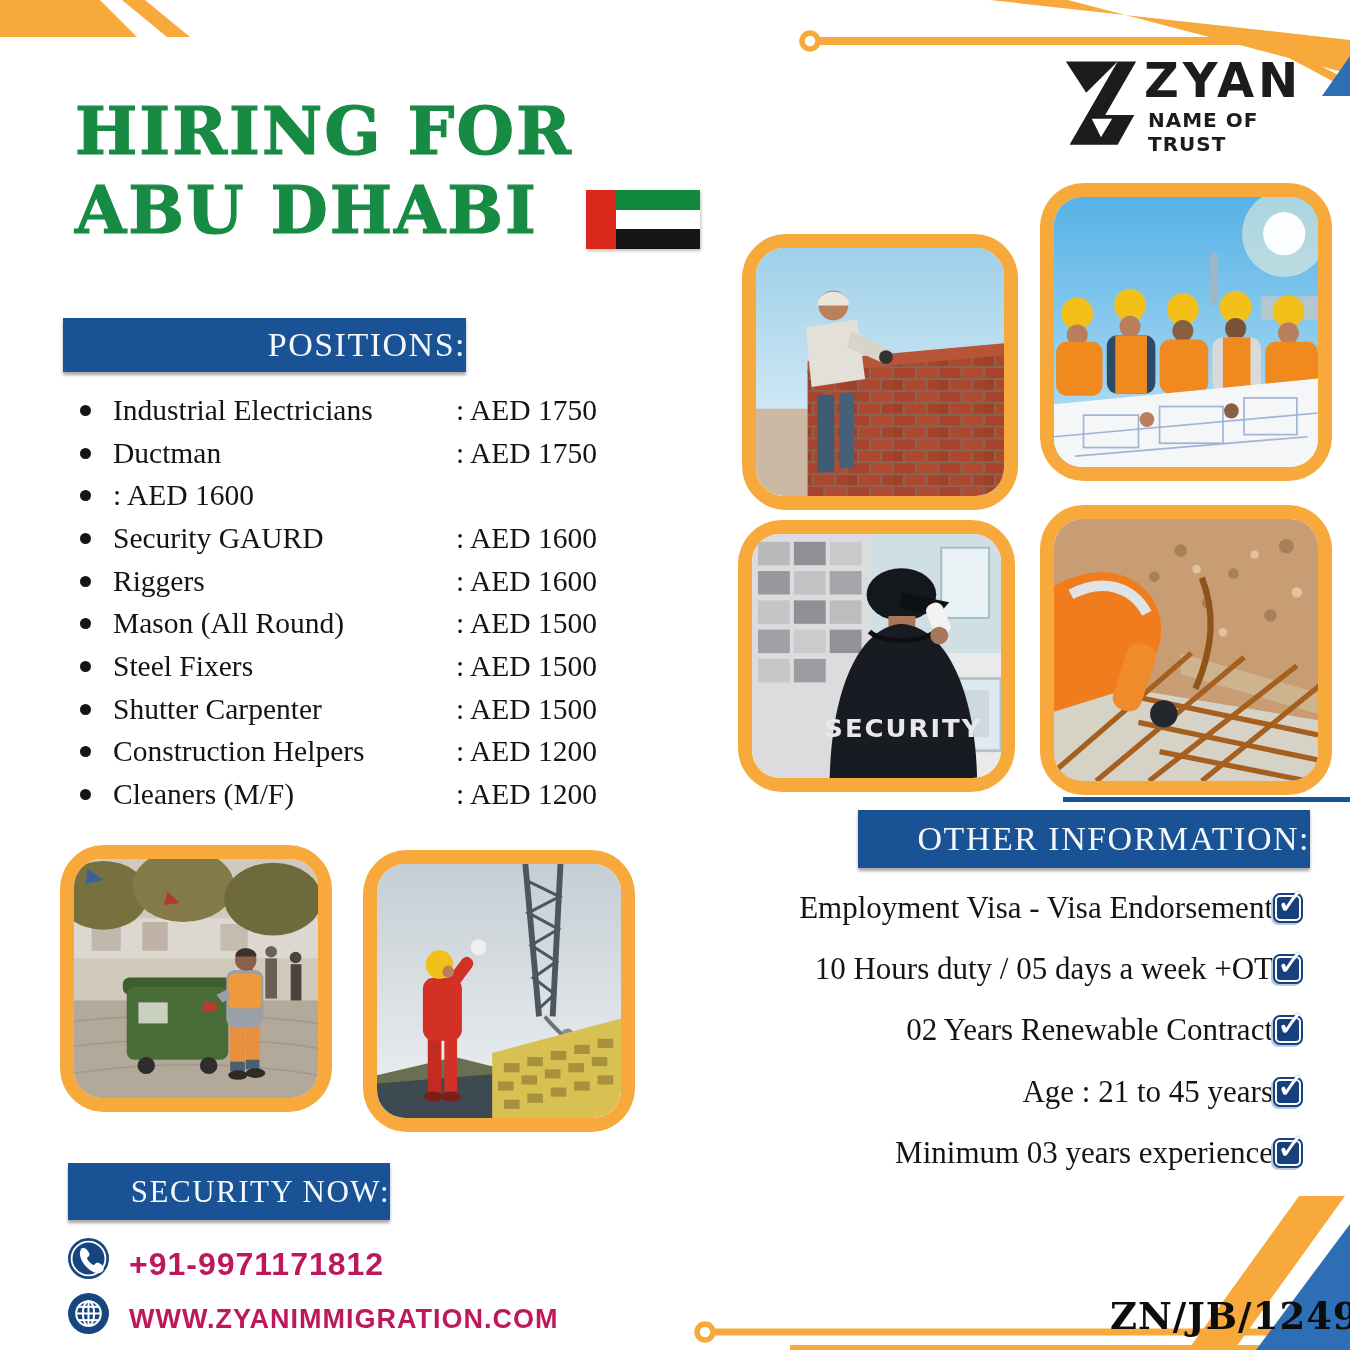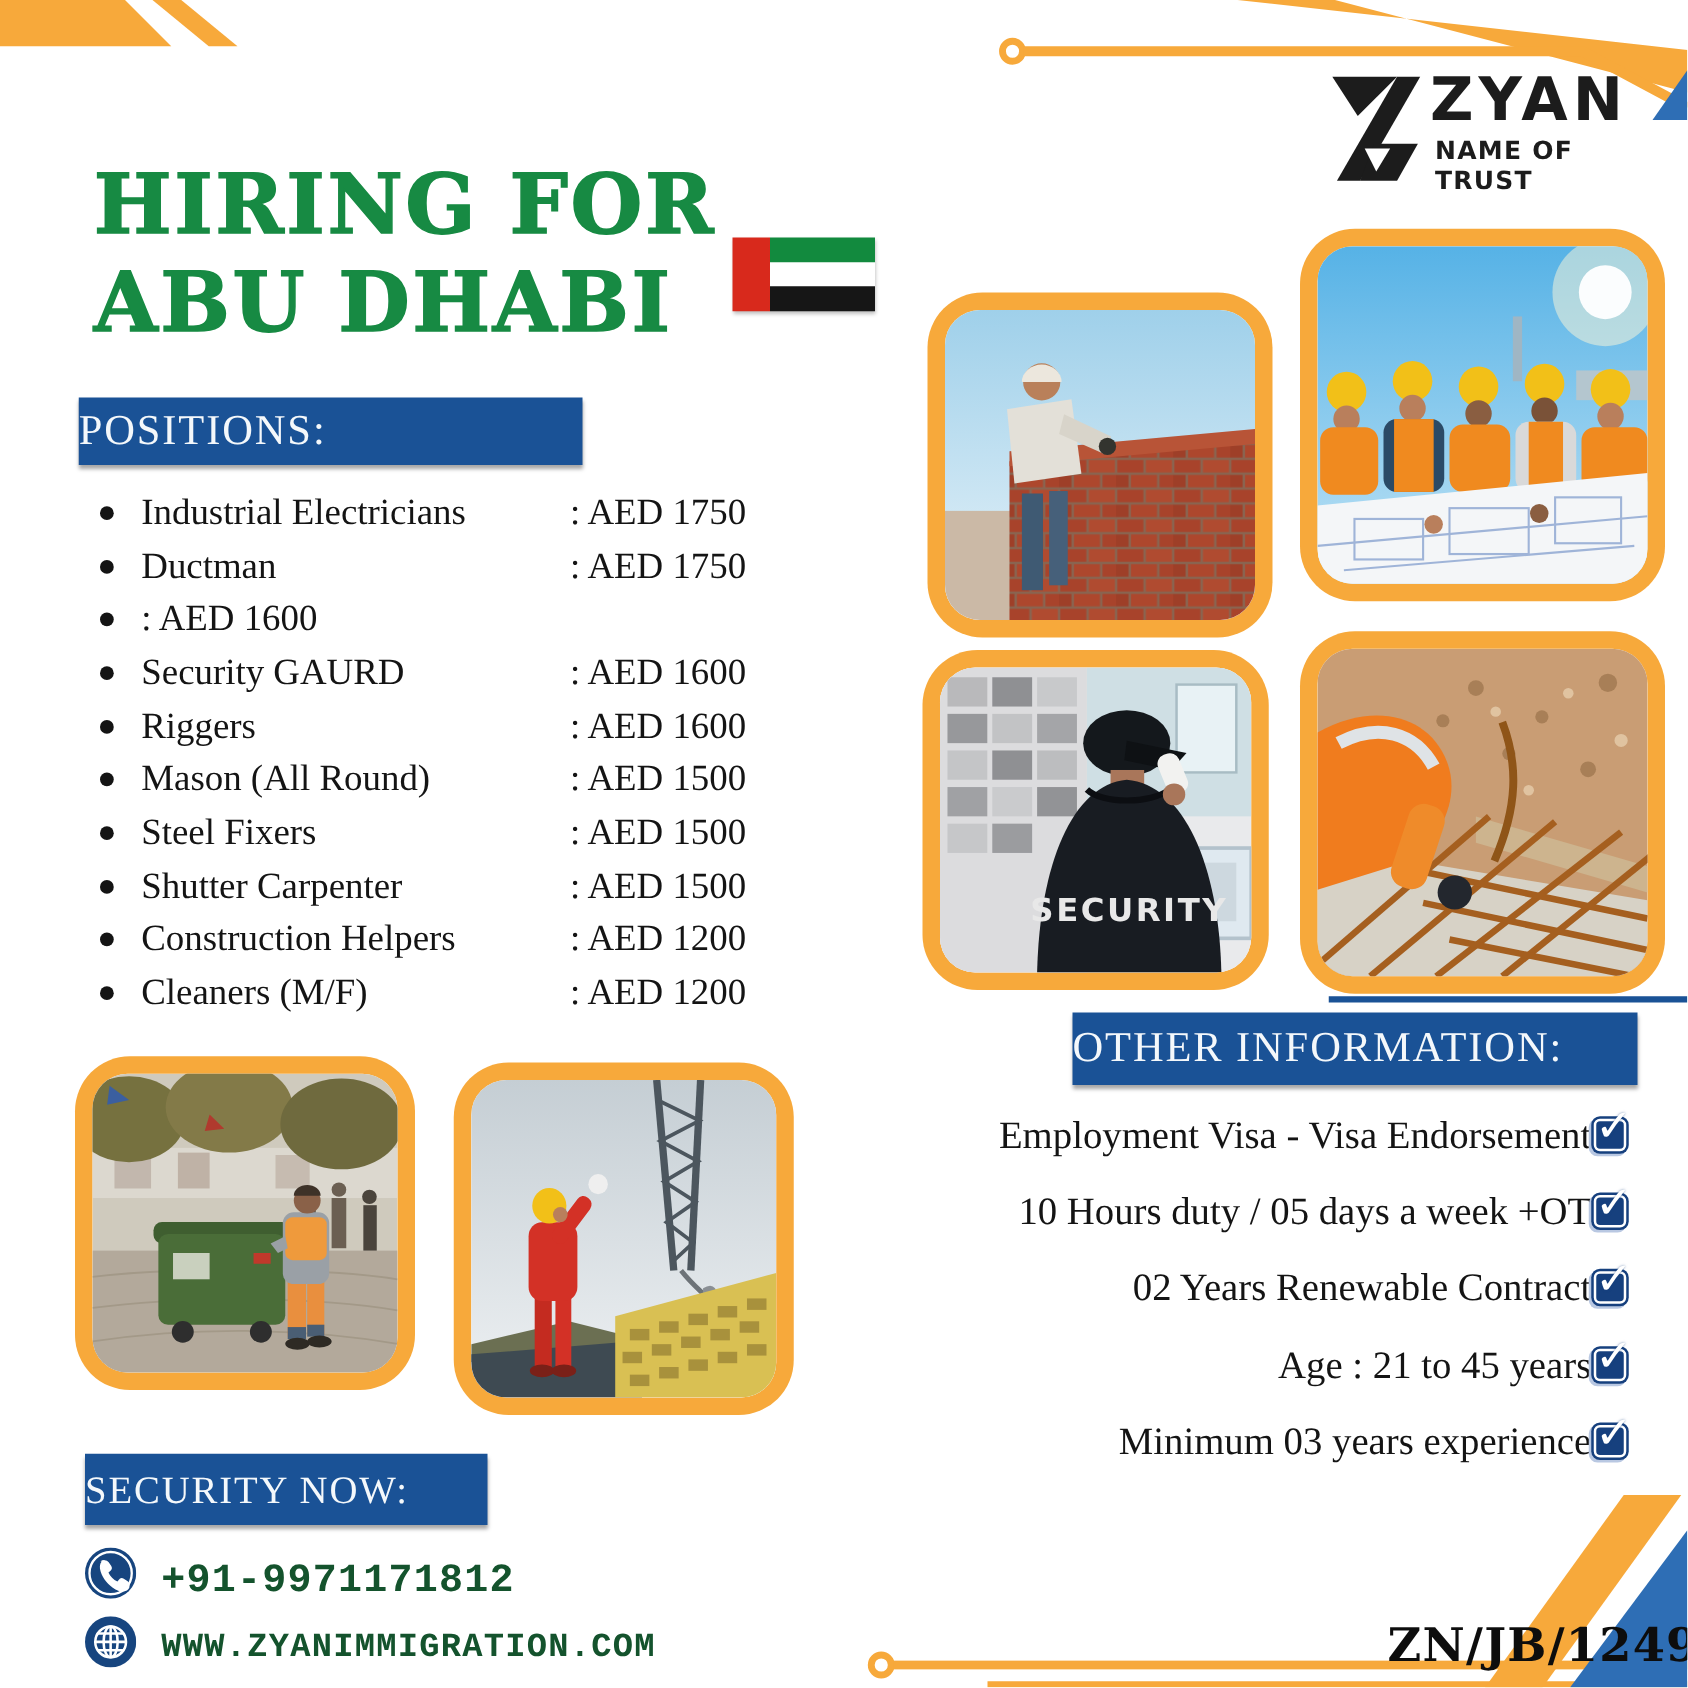--- a/index.html
+++ b/index.html
@@ -5,21 +5,21 @@
   html,body{margin:0;padding:0;background:#ffffff;}
   .canvas{position:relative;width:1350px;height:1350px;background:#ffffff;overflow:hidden;
           font-family:"Liberation Serif", serif;}
 
   
   .deco{position:absolute;left:0;top:0;width:1350px;height:1350px;pointer-events:none;}
 
   
   .title{position:absolute;left:75px;top:92px;color:#178A43;
          font-family:"DejaVu Serif", serif;font-weight:bold;
-         font-size:66px;line-height:79px;letter-spacing:2px;margin-top:32px;
+         font-size:66px;line-height:79px;letter-spacing:2px;
          -webkit-text-stroke:1.2px #178A43;}
   .flag{position:absolute;left:586px;top:190px;width:114px;height:59px;display:flex;
         box-shadow:1px 2px 3px rgba(0,0,0,.25);}
   .flag-red{width:26%;background:#d8291c;}
   .flag-bands{flex:1;display:flex;flex-direction:column;}
   .band-g{flex:1;background:#128a3e;}
   .band-w{flex:1;background:#ffffff;}
   .band-b{flex:1;background:#161616;}
 
   
@@ -27,21 +27,21 @@
   .brand-mark{position:absolute;left:0;top:2px;}
   .brand-name{position:absolute;left:80px;top:-4px;color:#1c1c1c;
               font-family:"DejaVu Sans", sans-serif;font-weight:800;
               font-size:48px;letter-spacing:4px;}
   .brand-tagline{position:absolute;left:84px;top:52px;color:#1c1c1c;
               font-family:"DejaVu Sans", sans-serif;font-weight:700;
               font-size:20px;letter-spacing:1px;}
 
   
   .banner{position:absolute;background:#1A5296;color:#f4f8fb;
-          display:flex;align-items:center;justify-content:flex-start;
+          display:flex;align-items:center;justify-content:flex-end;
           letter-spacing:1.5px;box-shadow:0 3px 3px rgba(0,0,0,.35);}
   .banner.positions{left:63px;top:318px;width:403px;height:54px;font-size:34px;}
   .banner.other{left:858px;top:810px;width:452px;height:58px;font-size:34px;}
   .banner.contact{left:68px;top:1163px;width:322px;height:57px;font-size:31px;}
 
   
   .positions-list{position:absolute;left:80px;top:389px;width:580px;margin:0;padding:0;
                   list-style:none;font-size:29.5px;color:#141414;}
   .positions-list li{display:flex;align-items:center;height:42.7px;}
   .bullet{display:inline-block;width:11px;height:11px;border-radius:50%;
@@ -57,21 +57,21 @@
             background:#16407E;border-radius:7px;box-shadow:-2px 2px 0 #b9c8e2;}
   .checkbox::before{content:"";position:absolute;inset:2px;border:2px solid #fff;border-radius:5px;}
   .checkbox::after{content:"\2713";position:absolute;left:3px;top:-12px;
             font-family:"DejaVu Sans", sans-serif;font-weight:bold;font-size:36px;color:#ffffff;
             text-shadow:0 0 2px rgba(22,64,126,.6);}
 
   
   .contact-row{position:absolute;display:flex;align-items:center;gap:20px;}
   .contact-row.phone{left:68px;top:1234px;}
   .contact-row.web{left:68px;top:1292px;}
-  .contact-text{font-family:Liberation Mono, monospace;font-weight:bold;color:#14532d;letter-spacing:1px;margin-top:12px;}
+  .contact-text{font-family:Liberation Sans, sans-serif;font-weight:bold;color:#be185d;letter-spacing:1px;margin-top:12px;}
   .contact-row.phone .contact-text{font-size:32px;}
   .contact-row.web .contact-text{font-size:27px;}
 
   .ref-code{position:absolute;left:1110px;top:1294px;z-index:6;
             font-family:"DejaVu Serif", serif;font-weight:bold;
             font-size:37px;letter-spacing:1px;color:#0d0d0d;}
 
   
   .photo{position:absolute;background:#F7A93B;border-radius:44px;padding:14px;
          box-sizing:border-box;z-index:2;}

